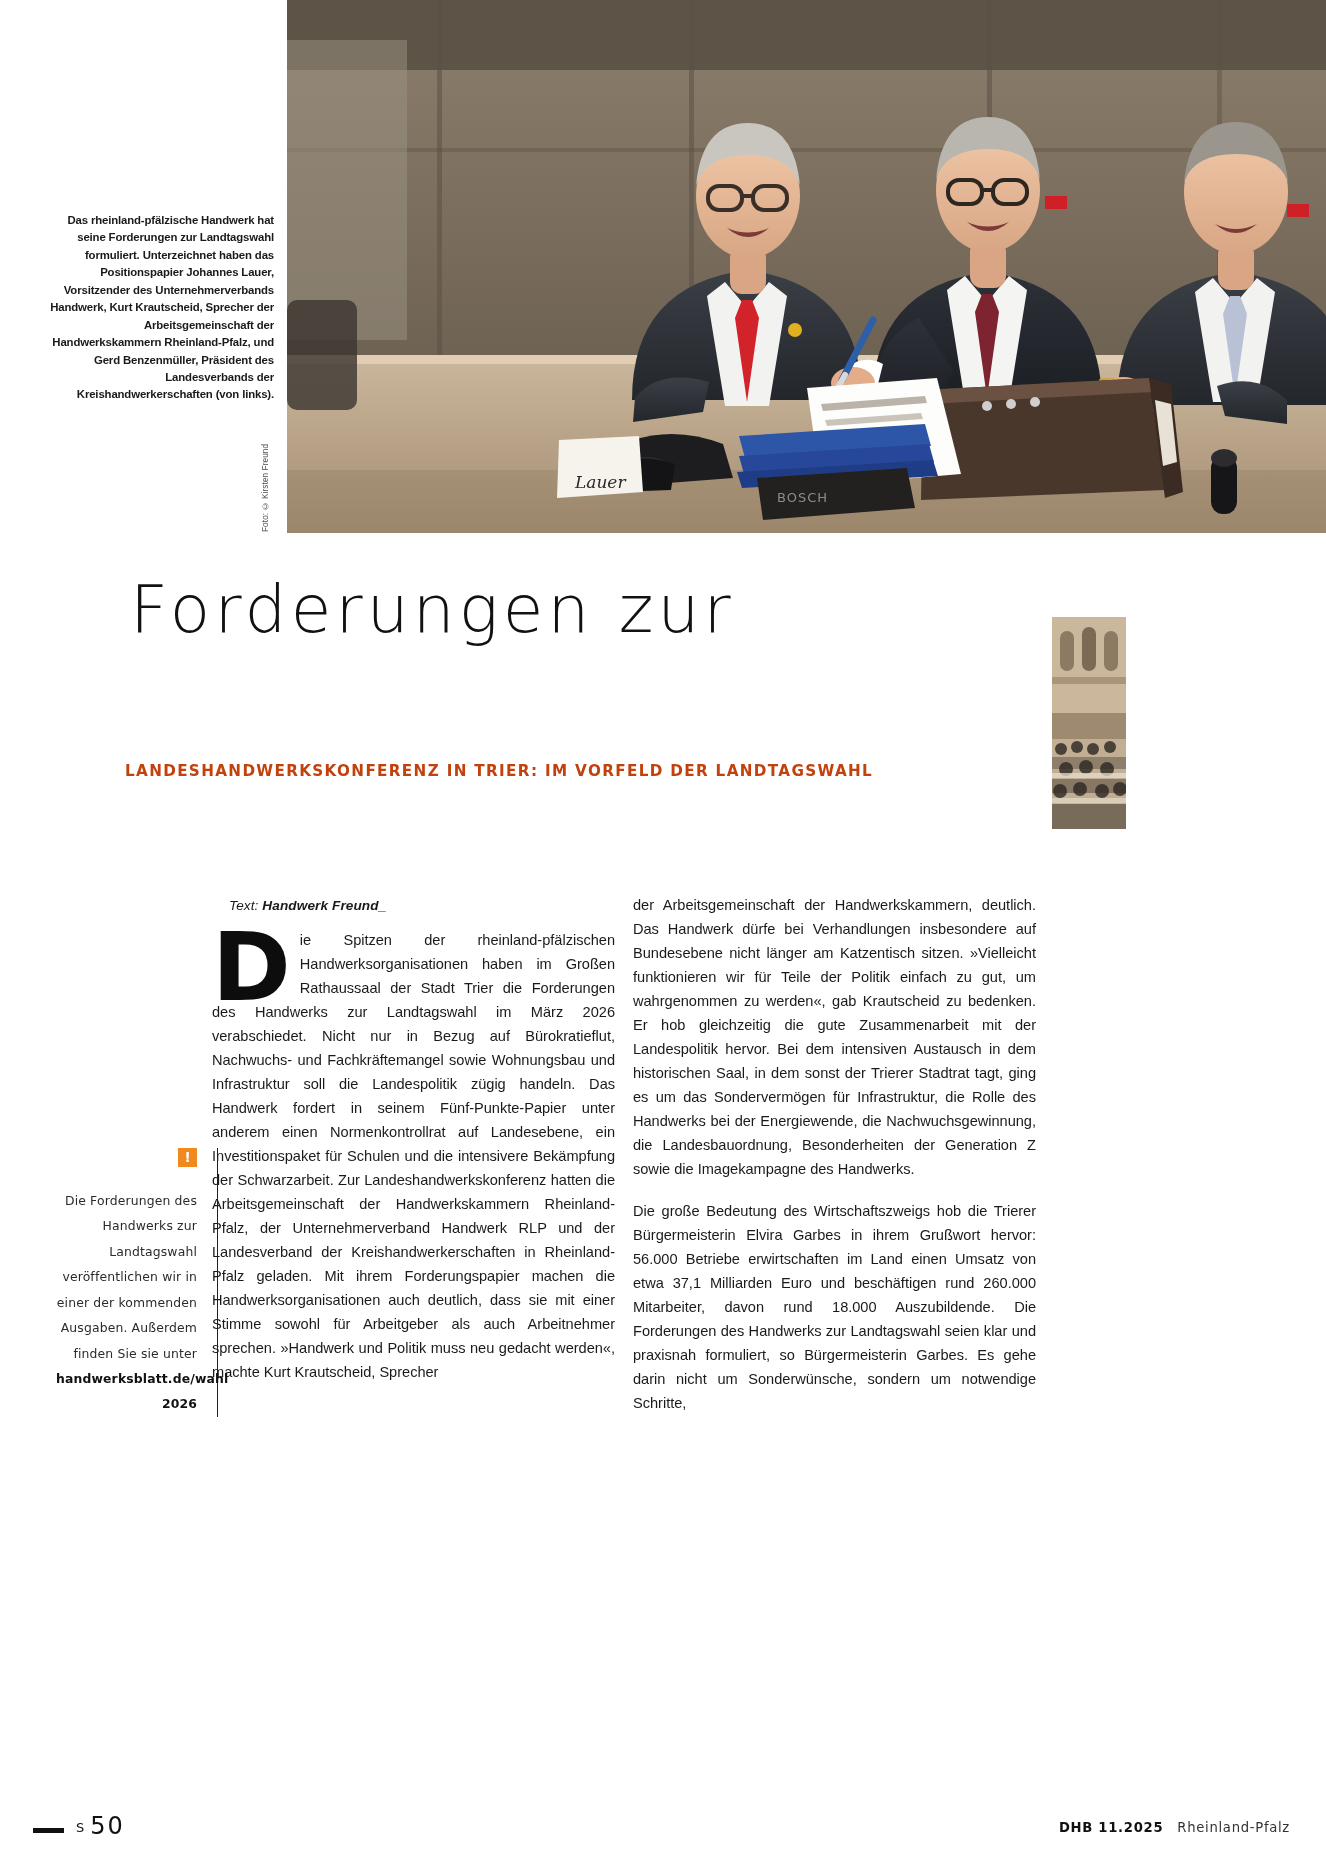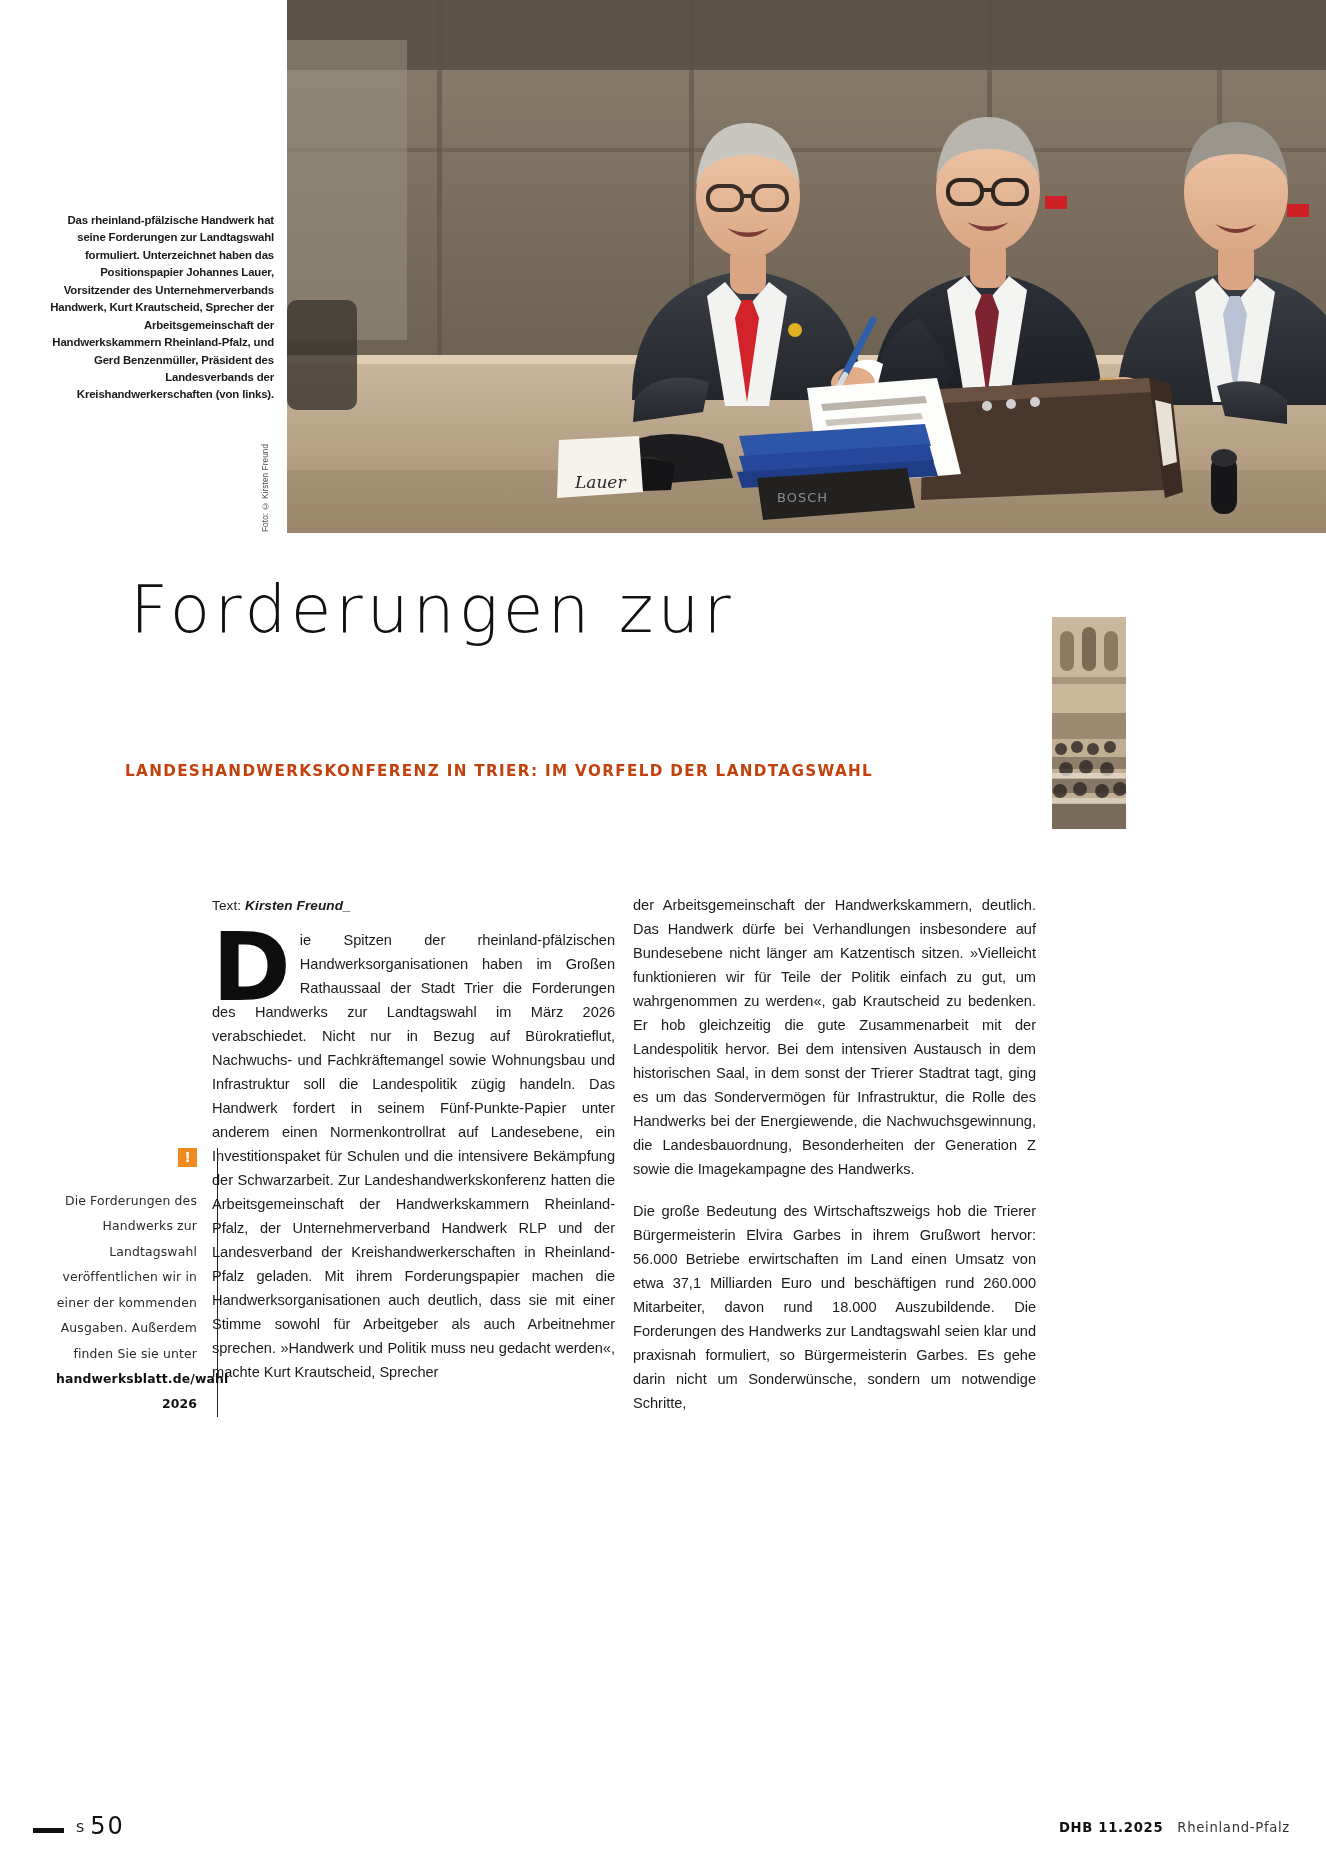--- a/index.html
+++ b/index.html
@@ -105,21 +105,21 @@
 
   
   .byline {
     position: absolute;
     left: 212px;
     top: 898px;
     font-size: 13.6px;
     color: #1a1a1a;
     letter-spacing: 0.1px;
   }
-  .byline .lbl { font-weight: normal; }
+  .byline .lbl { font-style: italic; font-weight: normal; margin-left: 17px; }
   .byline .nm { font-style: italic; font-weight: bold; }
 
   
   .col {
     position: absolute;
     top: 928px;
     width: 403px;
     font-size: 14.6px;
     line-height: 1.645;
     text-align: justify;
@@ -429,21 +429,21 @@
     <rect x="0" y="156" width="74" height="5" fill="#e6ddcd" opacity="0.75"></rect>
     <rect x="0" y="181" width="74" height="6" fill="#e6ddcd" opacity="0.65"></rect>
   </svg>
 </div>
 
 <div class="deck">
   <span class="dl">LANDESHANDWERKSKONFERENZ IN TRIER: IM VORFELD DER LANDTAGSWAHL</span>
 </div>
 
 <div class="byline">
-  <span class="lbl">Text: </span><span class="nm">Kirsten Freund_</span>
+  <span class="lbl">Text: </span><span class="nm">Handwerk Freund_</span>
 </div>
 
 <div class="col col-left">
   <p><span class="dropcap">D</span><span>ie Spitzen der rheinland-pfälzischen Handwerksorganisationen haben im Großen Rathaussaal der Stadt Trier die Forderungen des Handwerks zur Landtagswahl im März 2026 verabschiedet. Nicht nur in Bezug auf Bürokratieflut, Nachwuchs- und Fachkräftemangel sowie Wohnungsbau und Infrastruktur soll die Landespolitik zügig handeln. Das Handwerk fordert in seinem Fünf-Punkte-Papier unter anderem einen Normenkontrollrat auf Landesebene, ein Investitionspaket für Schulen und die intensivere Bekämpfung der Schwarzarbeit. Zur Landeshandwerkskonferenz hatten die Arbeitsgemeinschaft der Handwerkskammern Rheinland-Pfalz, der Unternehmerverband Handwerk RLP und der Landesverband der Kreishandwerkerschaften in Rheinland-Pfalz geladen. Mit ihrem Forderungspapier machen die Handwerksorganisationen auch deutlich, dass sie mit einer Stimme sowohl für Arbeitgeber als auch Arbeitnehmer sprechen. »Handwerk und Politik muss neu gedacht werden«, machte Kurt Krautscheid, Sprecher</span></p>
 </div>
 
 <div class="col col-right">
   <p>der Arbeitsgemeinschaft der Handwerkskammern, deutlich. Das Handwerk dürfe bei Verhandlungen insbesondere auf Bundesebene nicht länger am Katzentisch sitzen. »Vielleicht funktionieren wir für Teile der Politik einfach zu gut, um wahrgenommen zu werden«, gab Krautscheid zu bedenken. Er hob gleichzeitig die gute Zusammenarbeit mit der Landespolitik hervor. Bei dem intensiven Austausch in dem historischen Saal, in dem sonst der Trierer Stadtrat tagt, ging es um das Sondervermögen für Infrastruktur, die Rolle des Handwerks bei der Energiewende, die Nachwuchsgewinnung, die Landesbauordnung, Besonderheiten der Generation Z sowie die Imagekampagne des Handwerks.</p>
   <p>Die große Bedeutung des Wirtschaftszweigs hob die Trierer Bürgermeisterin Elvira Garbes in ihrem Grußwort hervor: 56.000 Betriebe erwirtschaften im Land einen Umsatz von etwa 37,1 Milliarden Euro und beschäftigen rund 260.000 Mitarbeiter, davon rund 18.000 Auszubildende. Die Forderungen des Handwerks zur Landtagswahl seien klar und praxisnah formuliert, so Bürgermeisterin Garbes. Es gehe darin nicht um Sonderwünsche, sondern um notwendige Schritte,</p>
 </div>

